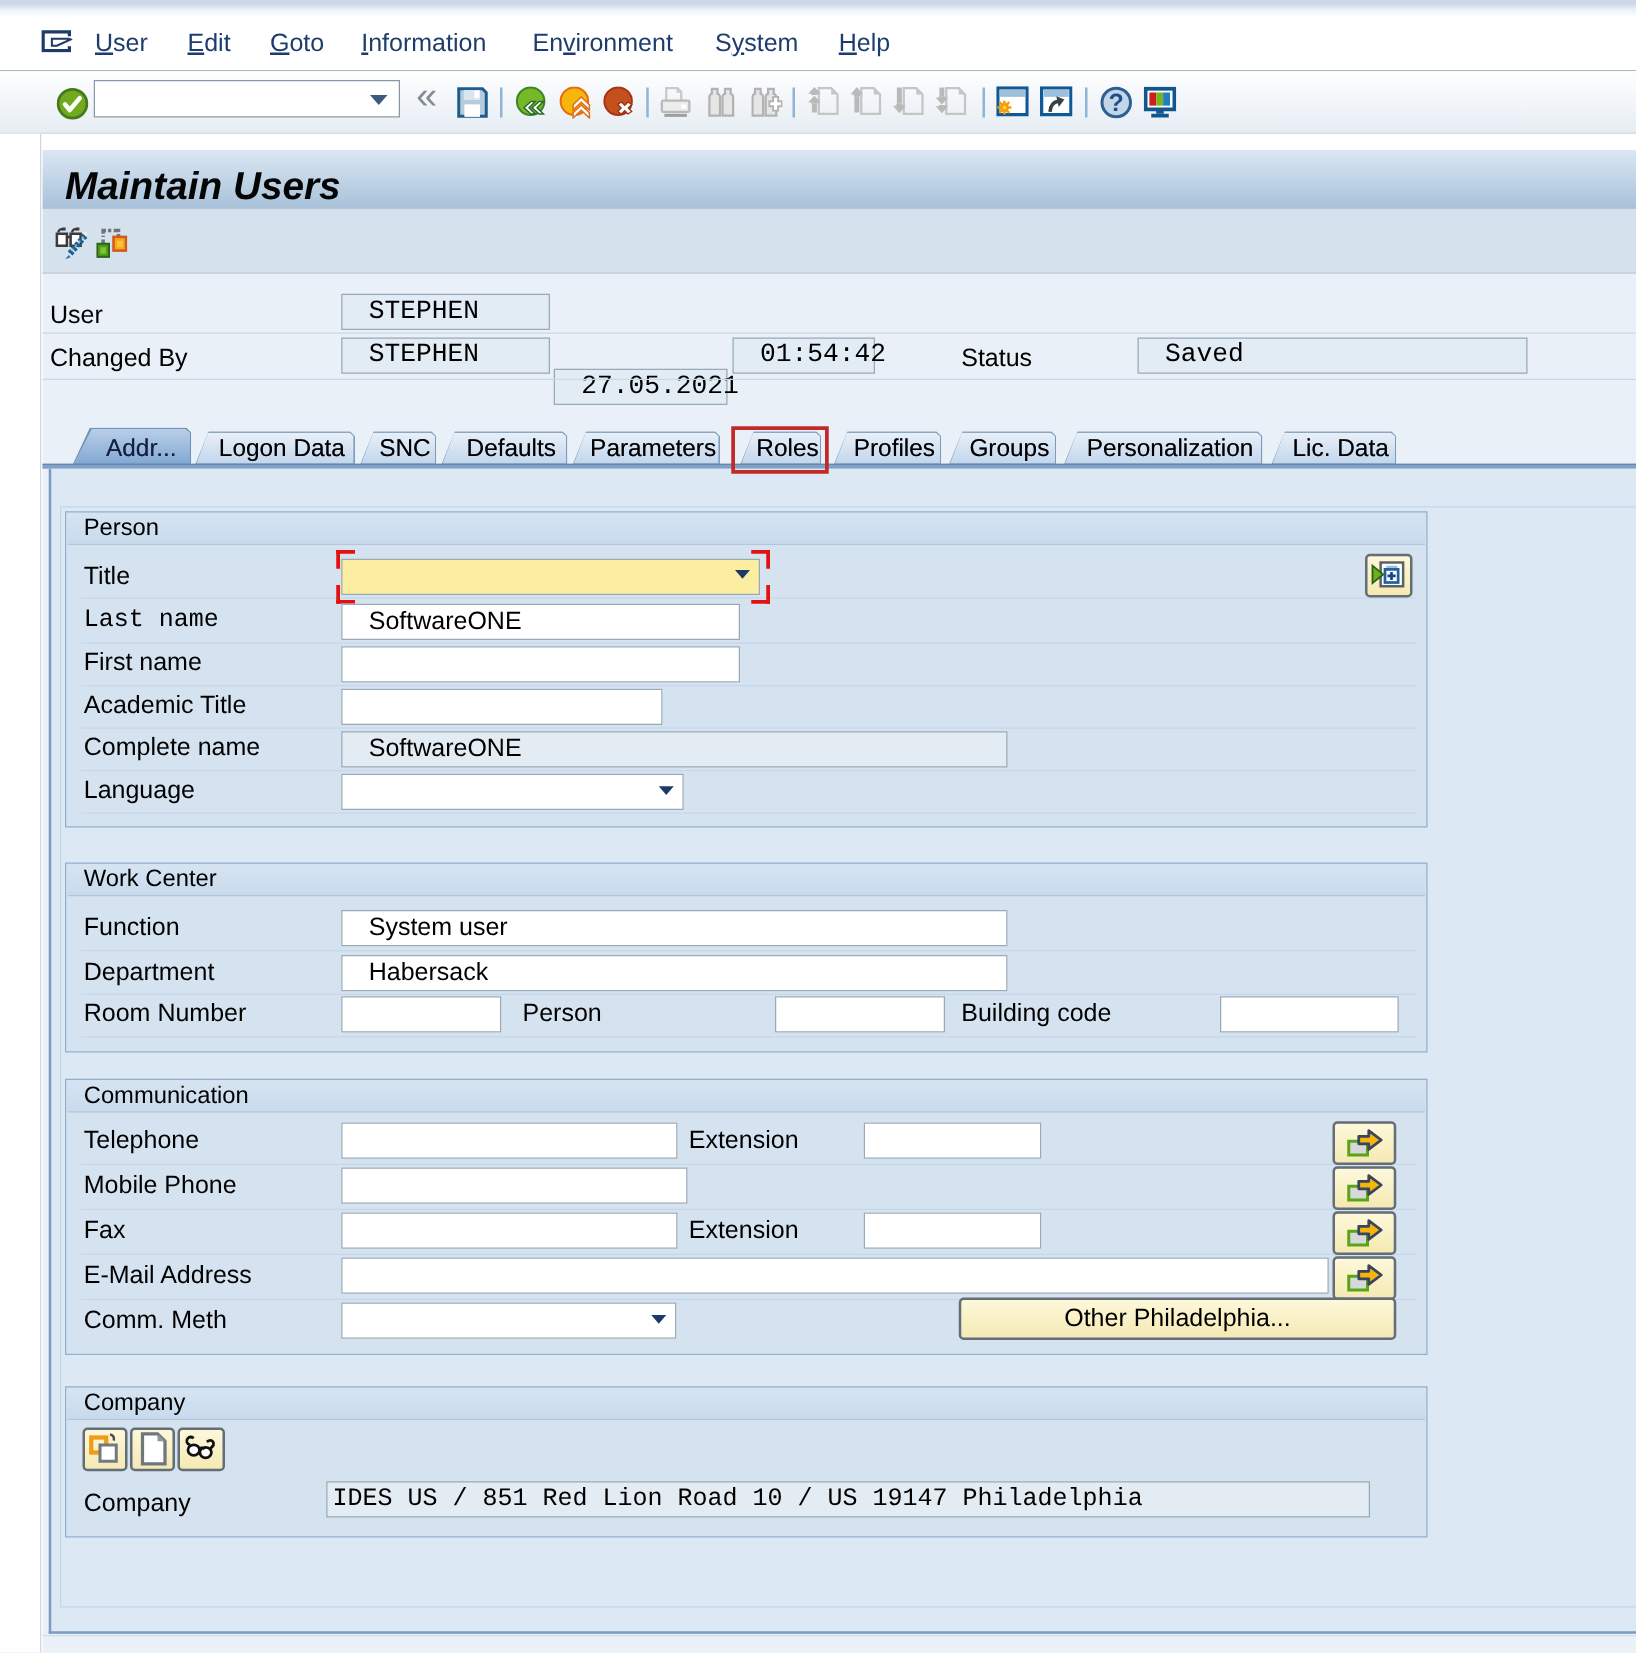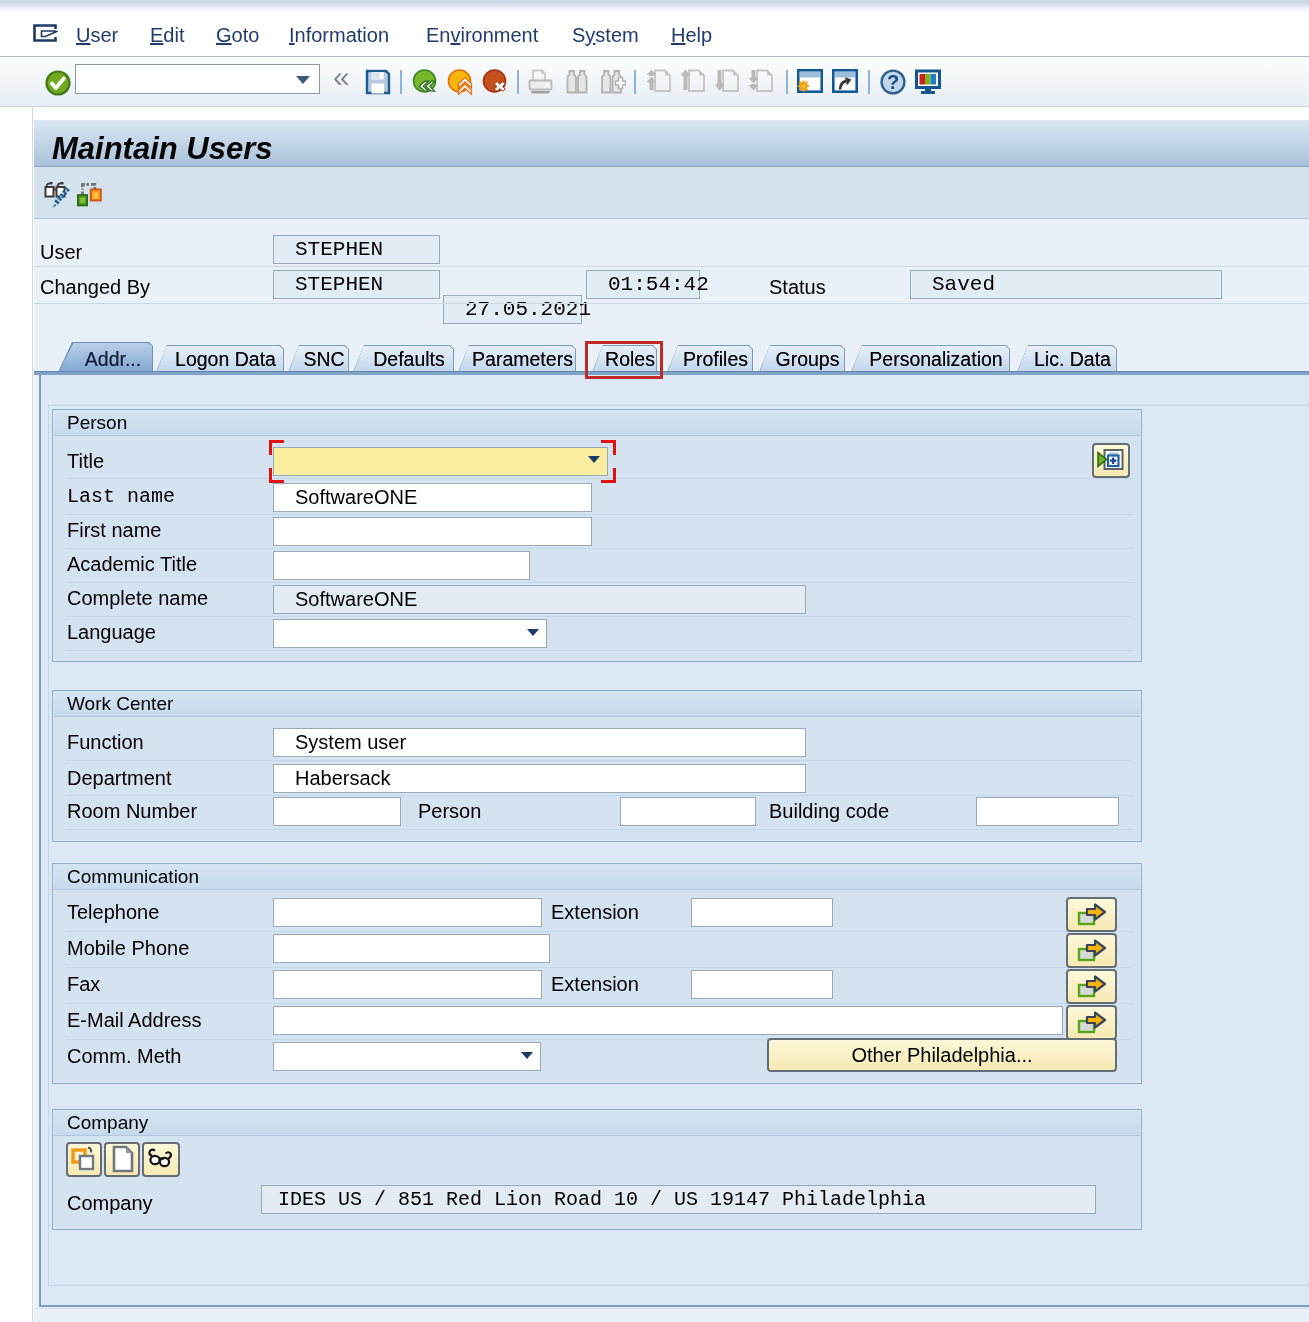--- a/index.html
+++ b/index.html
@@ -378,18 +378,18 @@
 </div>
 <div class="ybtn" style="left:142px;top:1142px;width:38px;height:35px;">
 <svg width="32" height="28" viewBox="0 0 32 28" style="position:absolute;left:2px;top:2px;">
 <path d="M6,10 q-4,-2 -2,-5 q2,-2.5 5,-0.5 M22,13 q4,-3 2.5,-5.5 q-2,-2.5 -5,0" fill="none" stroke="#111" stroke-width="2.2"></path>
 <ellipse cx="9" cy="14" rx="4.6" ry="4.2" fill="#fff" stroke="#111" stroke-width="2.2"></ellipse>
 <ellipse cx="18.5" cy="16" rx="4.6" ry="4.2" fill="#fff" stroke="#111" stroke-width="2.2"></ellipse>
 <path d="M13.5,13 q2.5,-1.8 4,0.5" fill="none" stroke="#111" stroke-width="2"></path>
 </svg>
 </div>
 <div class="lbl" style="left:67px;top:1192px;">Company</div>
-<div class="fld ro mono" style="left:261px;top:1185px;width:835px;height:29px;font-size:20px;padding-left:16px;">IDES&nbsp;US&nbsp;/&nbsp;851&nbsp;Red&nbsp;Lion&nbsp;Road&nbsp;10&nbsp;/&nbsp;US&nbsp;19147&nbsp;Philadelphia</div>
+<div class="fld ro mono" style="left:261px;top:1185px;width:835px;height:29px;font-size:20px;padding-left:4px;">IDES&nbsp;US&nbsp;/&nbsp;851&nbsp;Red&nbsp;Lion&nbsp;Road&nbsp;10&nbsp;/&nbsp;US&nbsp;19147&nbsp;Philadelphia</div>
 </div>
 
 <div class="ab" style="left:34px;top:1308px;width:1275px;height:14px;background:#ebf1f8;border-top:1px solid #d3dee9;box-sizing:border-box;"></div>
 
 <div class="ab" style="left:0;top:107px;width:33px;height:1215px;background:#ffffff;border-right:1px solid #cdd7e2;box-sizing:border-box;"></div>
 
 </body></html>

